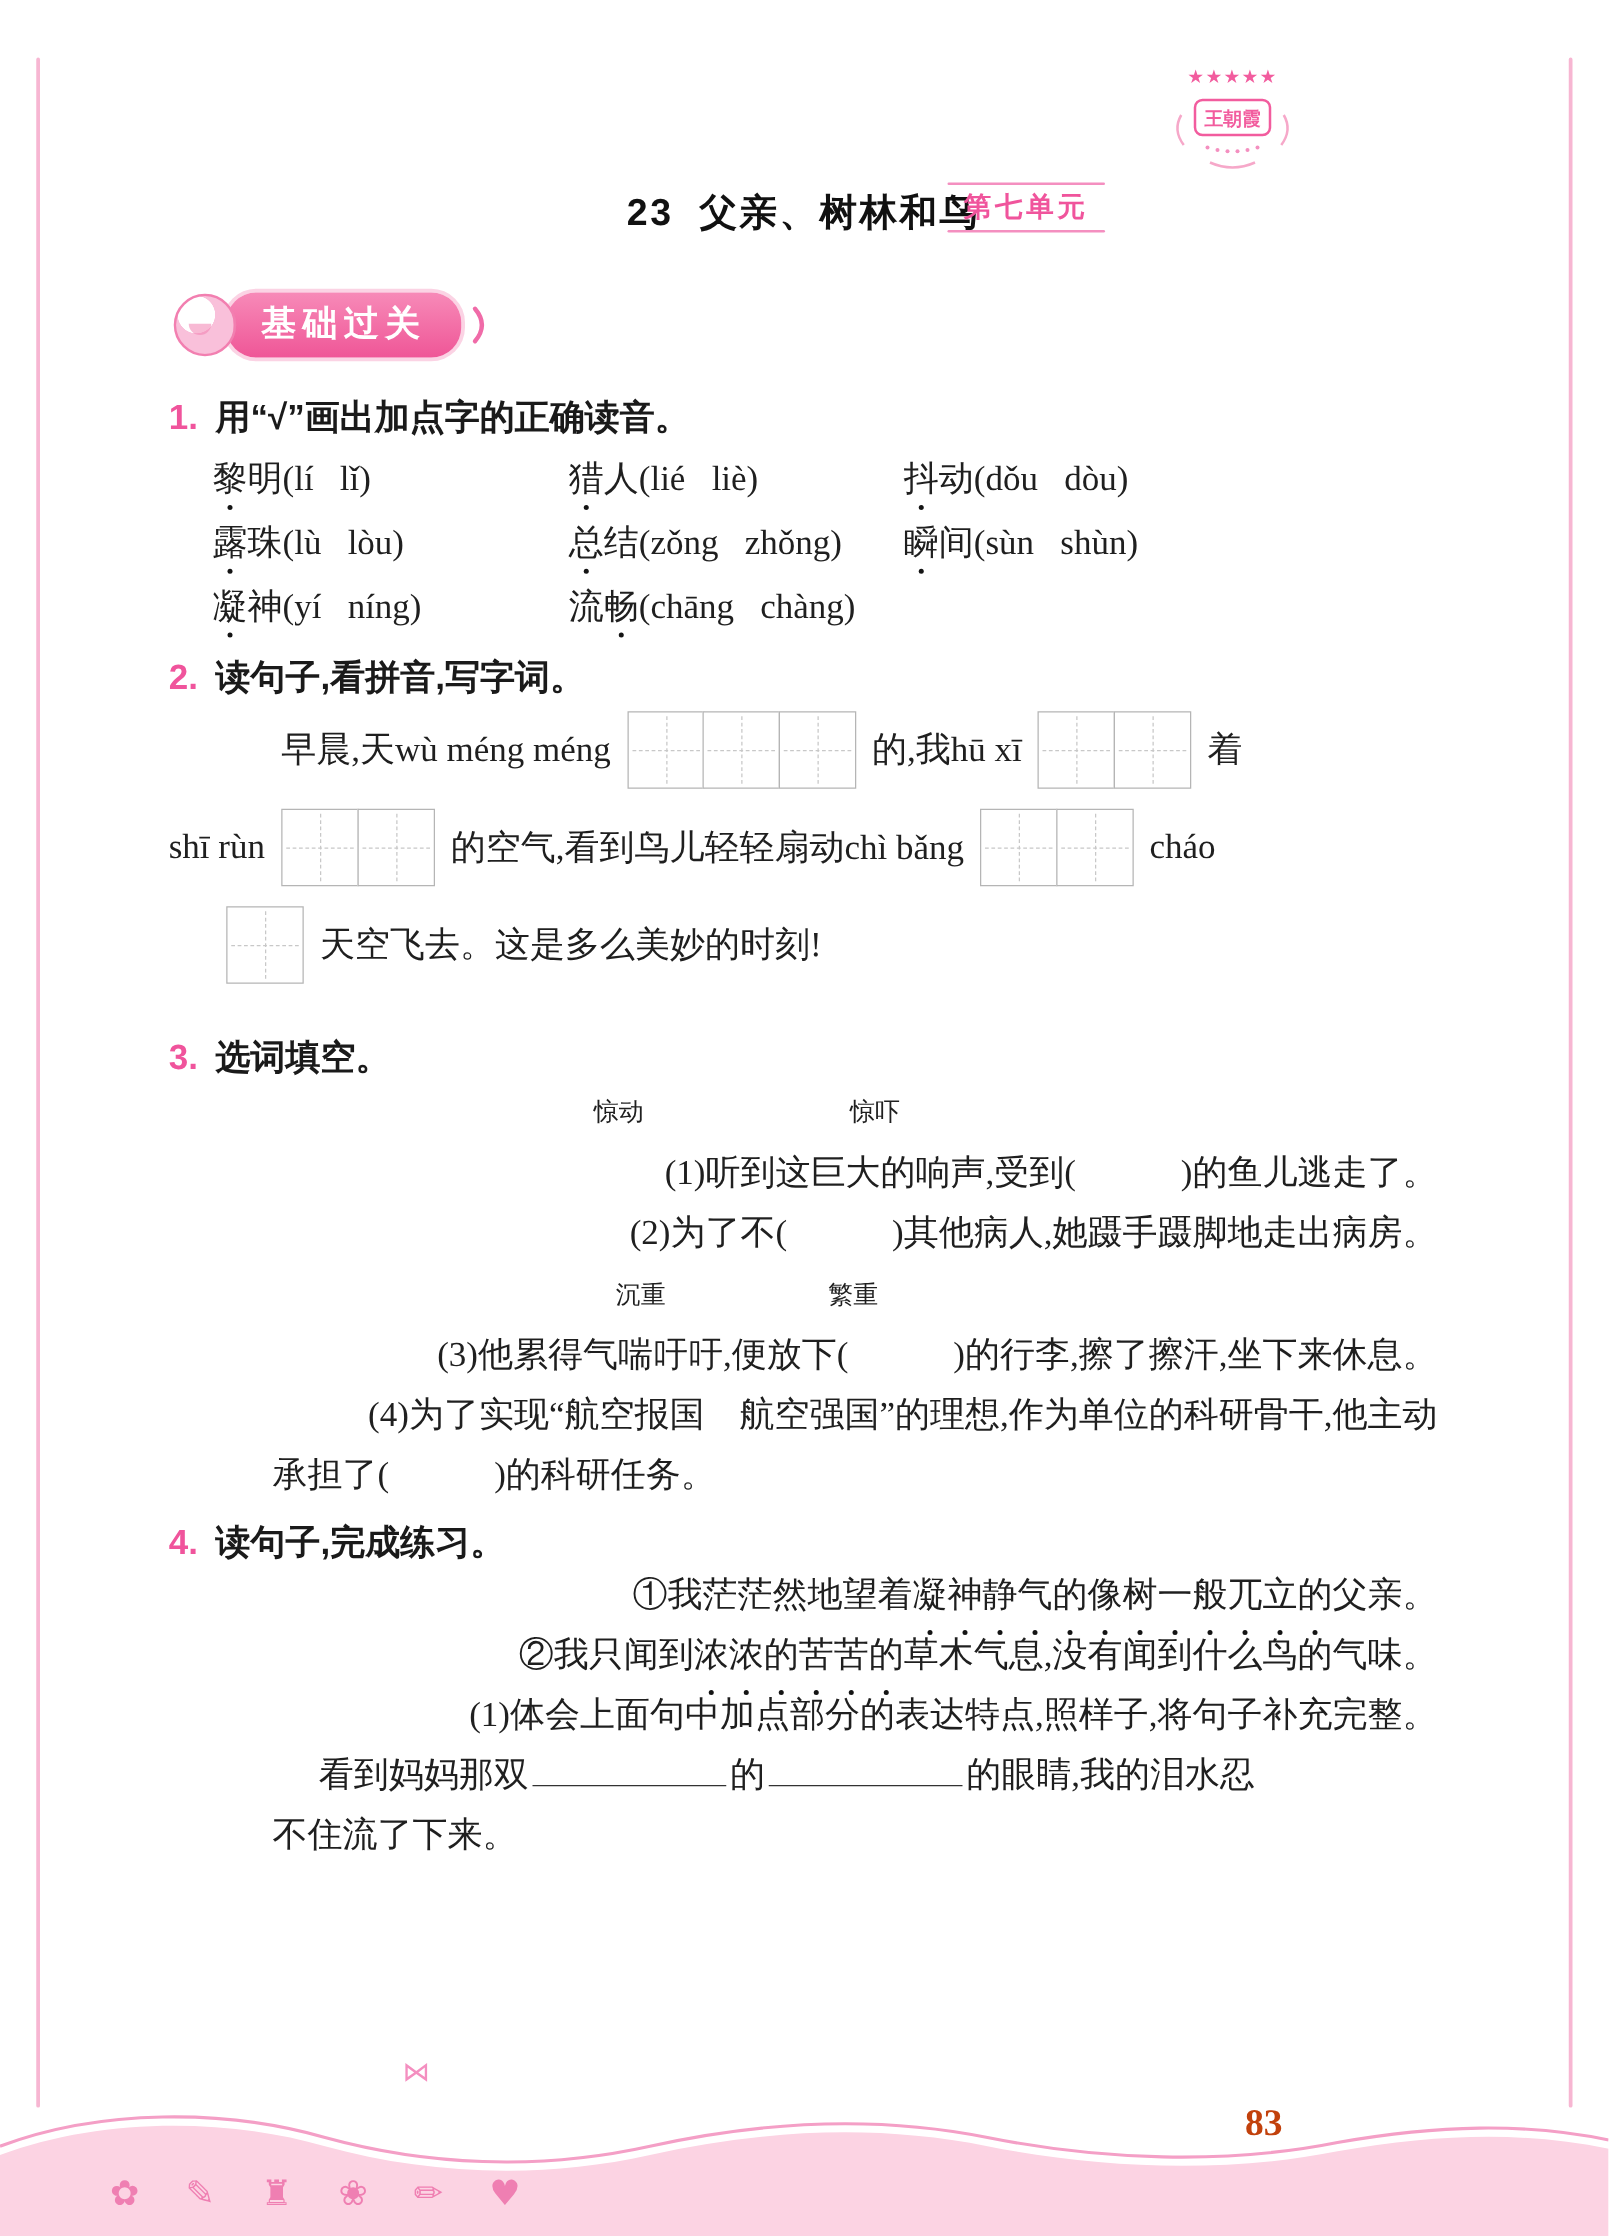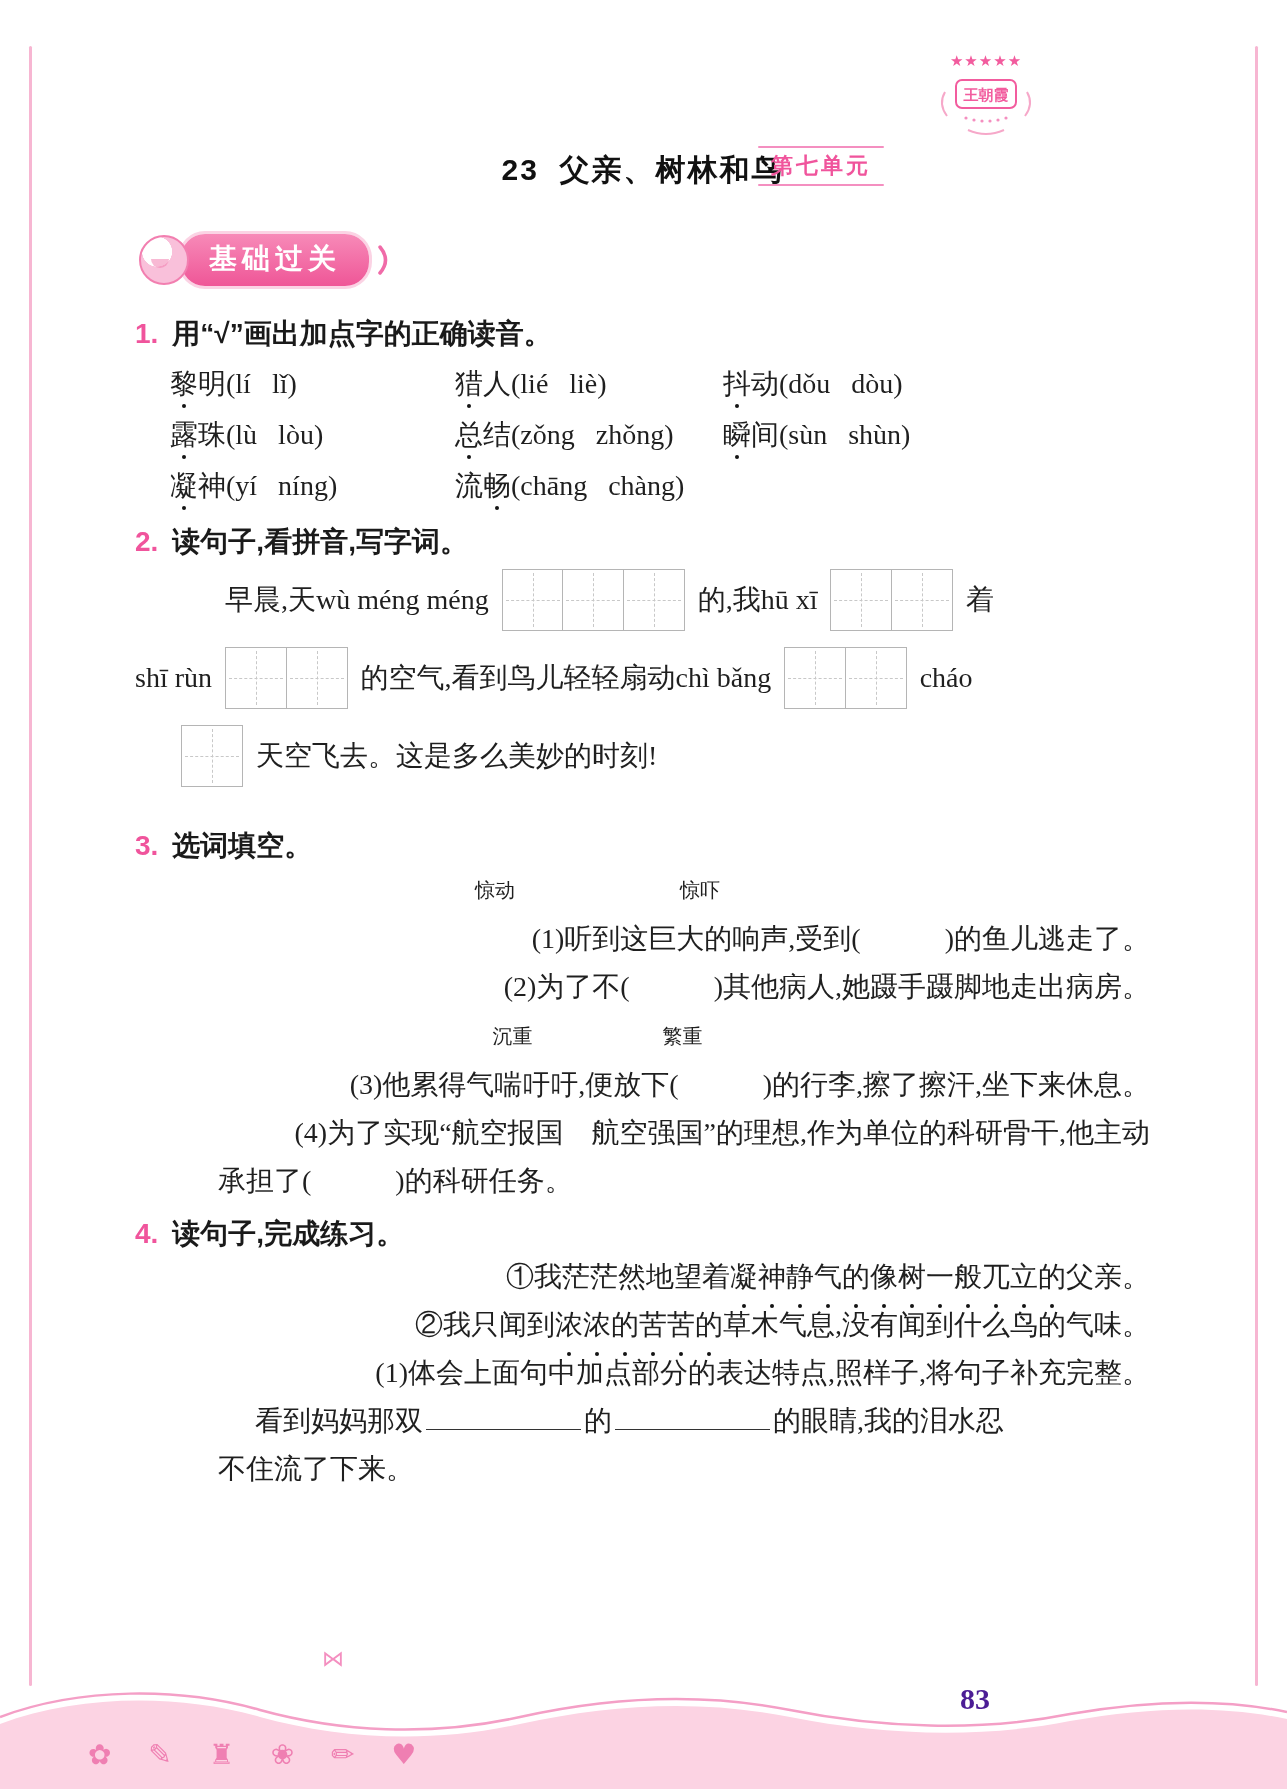--- a/index.html
+++ b/index.html
@@ -70,21 +70,21 @@
              vertical-align:baseline;margin:0 3px;}
 
   .mt30{margin-top:30px;} .mt20{margin-top:20px;} .mt32{margin-top:32px;} .mt10{margin-top:10px;}
 
   
   .footer-svg{position:absolute;left:0;bottom:0;width:1287px;height:120px;}
   .doodles{position:absolute;left:88px;bottom:18px;font-size:28px;color:#ef7fb2;letter-spacing:14px;z-index:3;
            font-family:"DejaVu Sans","Liberation Sans",sans-serif;}
   .bow{position:absolute;left:322px;bottom:118px;font-size:22px;color:#f48fc0;z-index:3;
        font-family:"DejaVu Sans","Liberation Sans",sans-serif;}
-  .pagenum{position:absolute;left:960px;top:1682px;font-size:30px;font-weight:700;color:#4c1d95;z-index:4;}
+  .pagenum{position:absolute;left:996px;top:1682px;font-size:30px;font-weight:700;color:#c2410c;z-index:4;}
 
   svg text.stampname{font-family:"Liberation Sans","DejaVu Sans",sans-serif;font-weight:700;
                      font-size:15px;fill:#f25c9e;}
 </style>
 </head>
 <body>
 
 <div class="page">
 
   <div class="frame left"></div>

